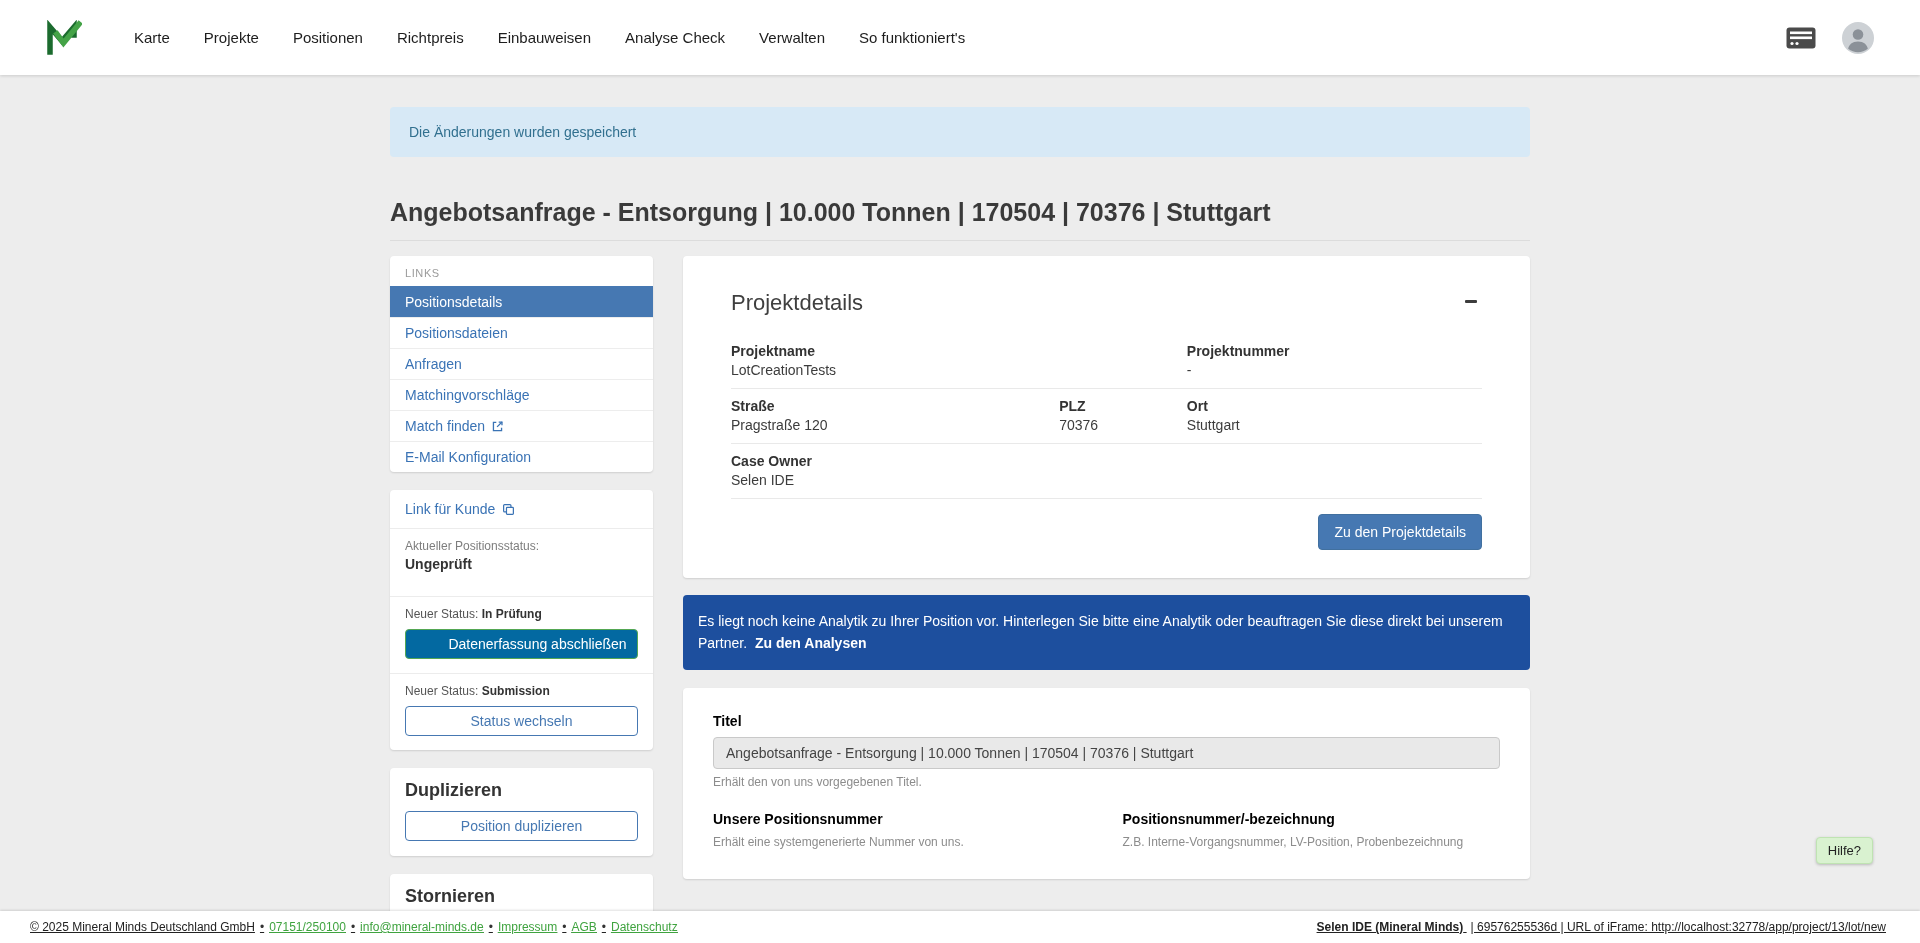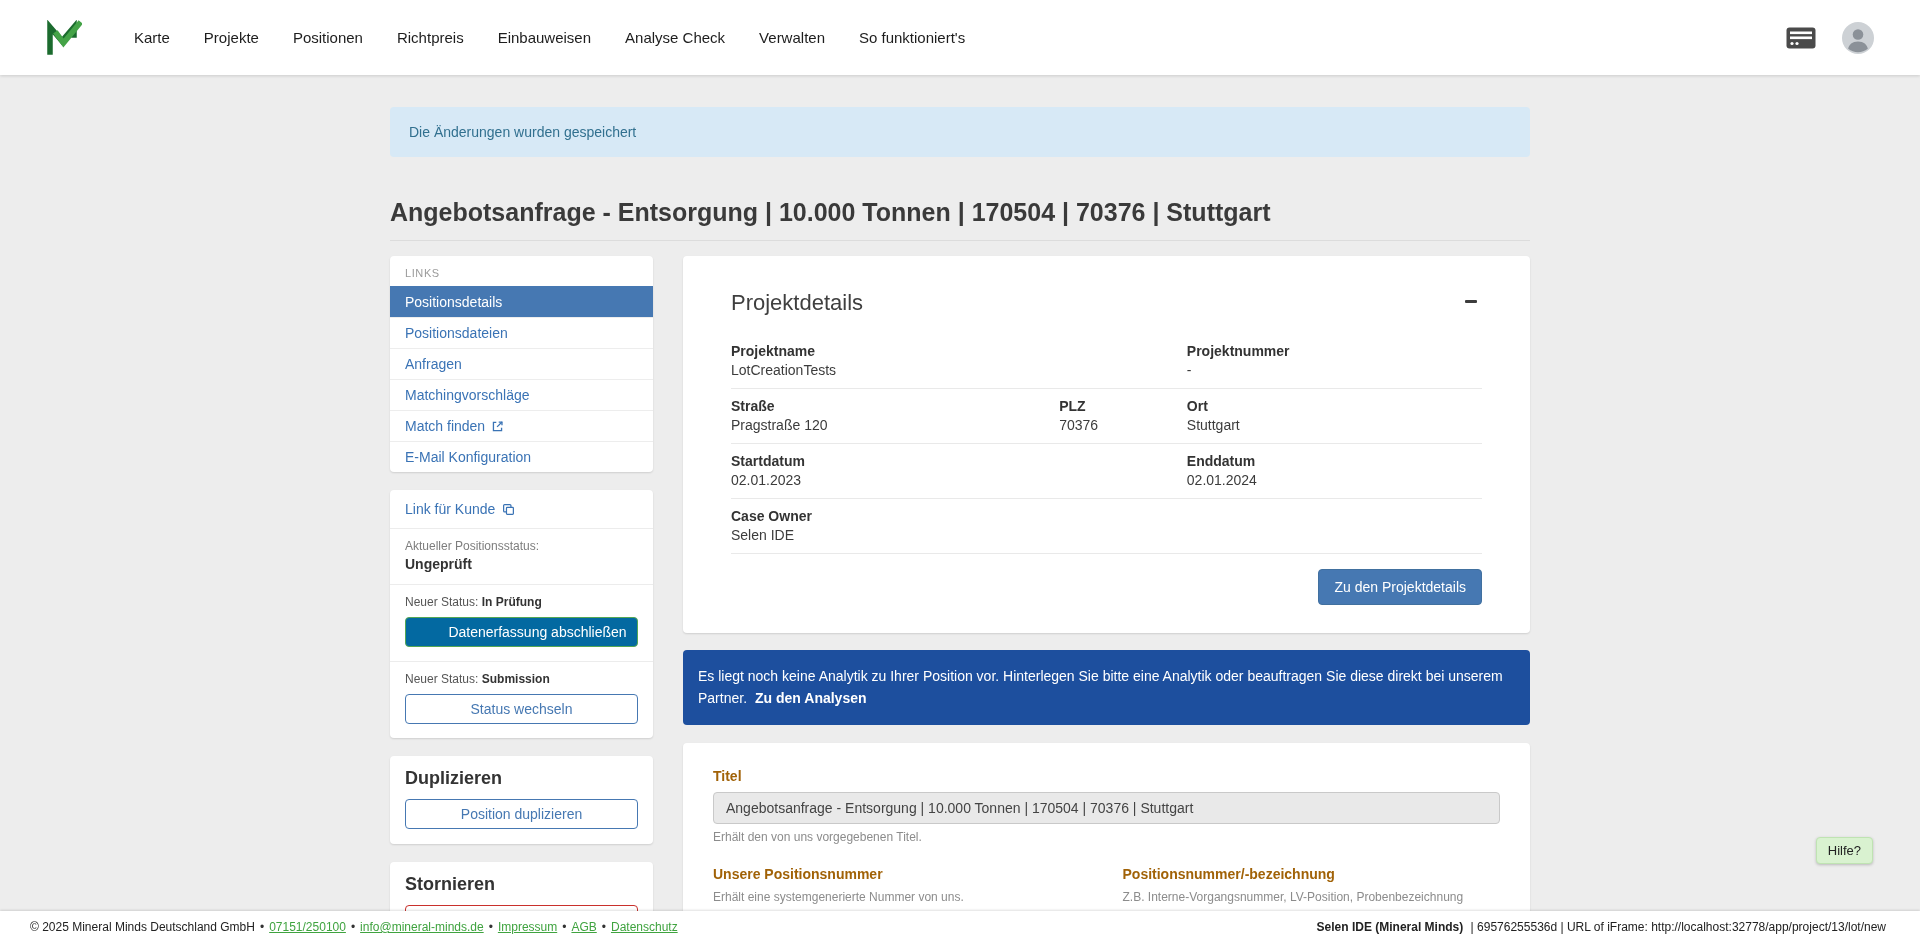--- a/index.html
+++ b/index.html
@@ -30,21 +30,21 @@
   
   .links-header { font-size: 11px; color: #9b9b9b; letter-spacing: .6px; padding: 11px 15px 7px; }
   .side-item { display: flex; align-items: center; gap: 6px; padding: 7px 15px; font-size: 14px; color: #3a73b5; border-top: 1px solid #ededed; }
   .side-item.active { background: #4678b2; color: #fff; border-top-color: #4678b2; font-weight: 400; }
   .side-item:last-child { border-radius: 0 0 4px 4px; }
   .side-item svg { flex: none; }
 
   
   .link-row { padding: 11px 15px; border-bottom: 1px solid #ececec; }
   .customer-link { color: #3a73b5; font-size: 14px; display: inline-flex; align-items: center; gap: 7px; }
-  .status-block { padding: 10px 15px 12px; border-bottom: 1px solid #ececec; }
+  .status-block { padding: 10px 15px 24px; border-bottom: 1px solid #ececec; }
   .muted-label { font-size: 12px; color: #7d7d7d; }
   .status-value { font-size: 14px; font-weight: 700; color: #333; margin-top: 3px; }
   .action-block { padding: 10px 15px 14px; border-bottom: 1px solid #ececec; }
   .action-block.last { border-bottom: none; }
   .next-status { font-size: 12px; color: #555; margin-bottom: 8px; display: block; }
   .next-status b { color: #333; }
 
   
   .btn { display: inline-flex; align-items: center; justify-content: center; border-radius: 4px; font-size: 14px; }
   .btn-block { width: 100%; height: 30px; }
@@ -69,29 +69,29 @@
   .span2 { grid-column: 1 / 3; }
   .span3 { grid-column: 1 / 4; }
   .btn-row { display: flex; justify-content: flex-end; padding-top: 15px; }
 
   
   .banner { margin-top: 17px; background: #1d4f9e; border-radius: 4px; color: #fff; padding: 16px 15px; font-size: 14px; line-height: 1.55; }
   .banner-link { color: #fff; font-weight: 700; margin-left: 8px; }
 
   
   .form-card { margin-top: 18px; padding: 25px 30px 30px; }
-  .form-label { font-weight: 700; font-size: 14px; color: #a16207; margin-bottom: 8px; }
+  .form-label { font-weight: 700; font-size: 14px; color: #000000; margin-bottom: 8px; }
   .text-input { width: 100%; height: 32px; border: 1px solid #c9c9c9; border-radius: 4px; padding: 0 12px; font-size: 14px; font-family: inherit; color: #444; background: #fff; }
   .text-input:disabled { background: #e9e9e9; color: #444; }
   .help-text { font-size: 12px; color: #8c8c8c; margin-top: 6px; }
   .form-grid { display: grid; grid-template-columns: 1fr 1fr; gap: 32px; margin-top: 22px; }
 
   
   .help-btn { position: fixed; right: 47px; bottom: 79px; background: #d9f2d0; border: 1px solid #bfe3b2; color: #222; font-size: 13px; padding: 5px 11px; border-radius: 4px; box-shadow: 0 1px 3px rgba(0,0,0,.22); }
-  footer { position: fixed; left: 0; right: 0; bottom: 0; height: 32px; background: #fff; display: flex; align-items: center; justify-content: space-between; padding: 0 34px 0 30px; font-size: 12px; color: #222; box-shadow: 0 -1px 2px rgba(0,0,0,.12); z-index: 10; }
+  footer { position: fixed; left: 0; right: 0; bottom: 0; height: 32px; background: #fff; display: flex; align-items: center; justify-content: space-between; padding: 0 34px 0 30px; font-size: 12px; color: #222; box-shadow: 0 -1px 2px rgba(0,0,0,.12); z-index: 10; text-decoration: underline; }
   .f-left { display: flex; align-items: center; gap: 5px; white-space: nowrap; }
   .f-left a { color: #3fa33f; text-decoration: underline; }
   .f-sep { color: #333; }
   .f-right { white-space: nowrap; }
   .f-right b { font-weight: 700; }
   .f-right .meta { margin-left: 4px; font-weight: 400; }
 </style>
 </head>
 <body>
 
@@ -245,30 +245,20 @@
             <div>
               <div class="p-label">PLZ</div>
               <div class="p-val">70376</div>
             </div>
             <div>
               <div class="p-label">Ort</div>
               <div class="p-val">Stuttgart</div>
             </div>
           </div>
 
-          <div class="p-row">
-            <div class="span2">
-              <div class="p-label">Startdatum</div>
-              <div class="p-val">02.01.2023</div>
-            </div>
-            <div>
-              <div class="p-label">Enddatum</div>
-              <div class="p-val">02.01.2024</div>
-            </div>
-          </div>
 
           <div class="p-row">
             <div class="span3">
               <div class="p-label">Case Owner</div>
               <div class="p-val">Selen IDE</div>
             </div>
           </div>
 
           <div class="btn-row">
             <button class="btn btn-solid-blue">Zu den Projektdetails</button>

